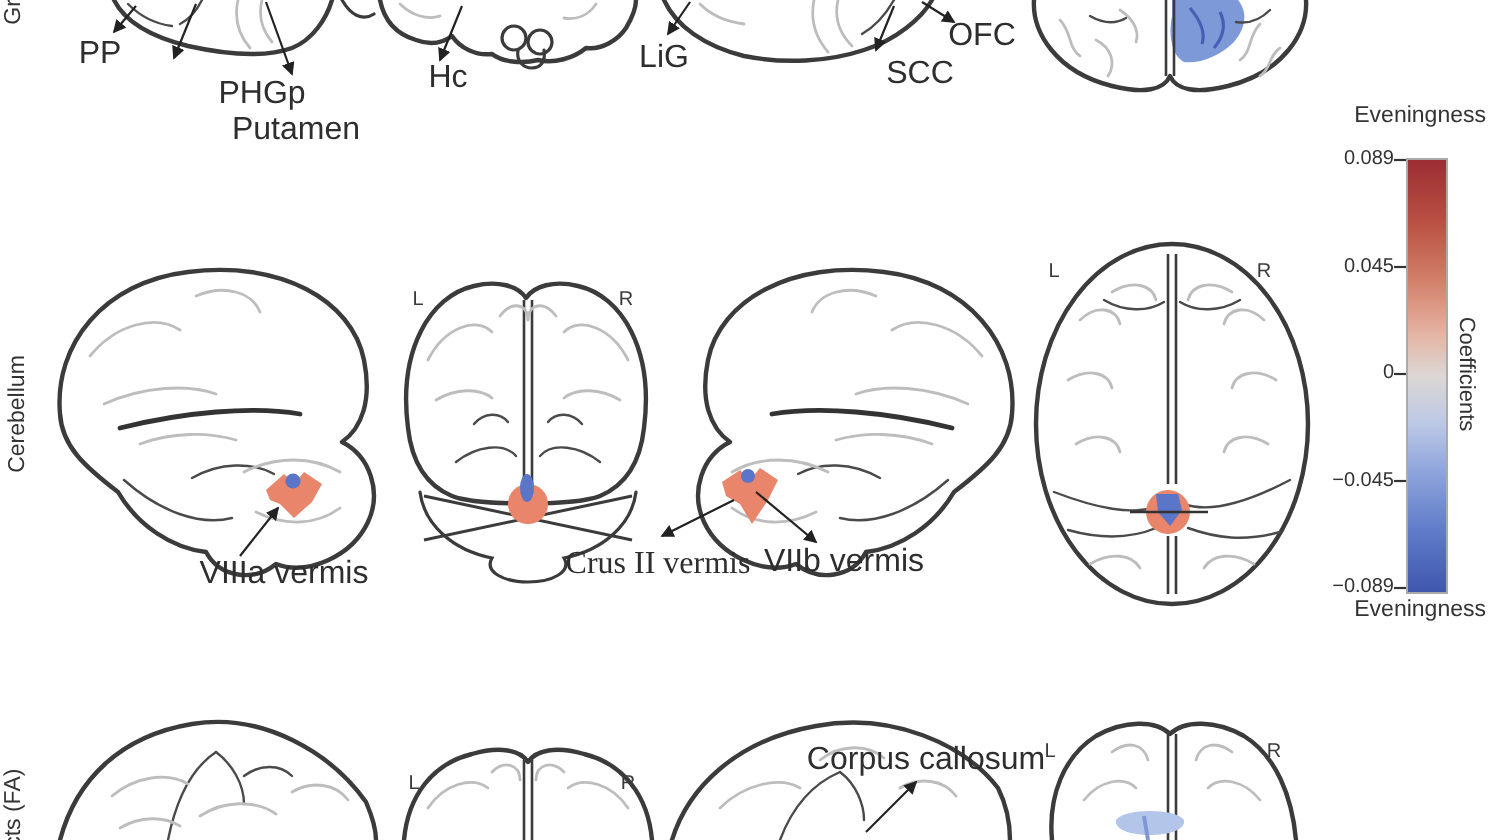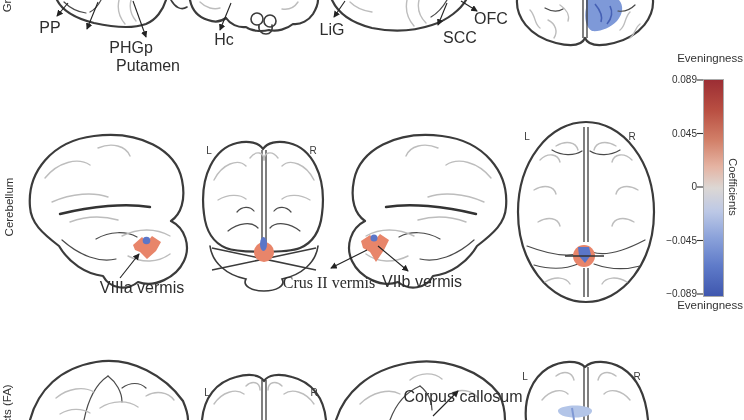--- a/index.html
+++ b/index.html
@@ -234,21 +234,21 @@
   <div class="lbl" style="left:50px;top:27px;">PP</div>
   <div class="lbl" style="left:100px;top:47px;margin-left:31px;">PHGp</div>
   <div class="lbl" style="left:148px;top:65px;">Putamen</div>
   <div class="lbl" style="left:224px;top:39px;">Hc</div>
   <div class="lbl" style="left:332px;top:29px;">LiG</div>
   <div class="lbl" style="left:460px;top:37px;">SCC</div>
   <div class="lbl" style="left:491px;top:18px;">OFC</div>
   <div class="lbl" style="left:142px;top:287px;">VIIIa vermis</div>
   <div class="lbl" style="left:329px;top:282px;font-family:Liberation Serif, serif;">Crus II vermis</div>
   <div class="lbl" style="left:422px;top:281px;">VIIb vermis</div>
-  <div class="lbl" style="left:463px;top:396px;">Corpus callosum</div>
+  <div class="lbl" style="left:463px;top:380px;">Corpus callosum</div>
 
   <div class="lr" style="left:209px;top:150px;">L</div>
   <div class="lr" style="left:313px;top:150px;">R</div>
   <div class="lr" style="left:527px;top:136px;">L</div>
   <div class="lr" style="left:632px;top:136px;">R</div>
   <div class="lr" style="left:207px;top:392px;">L</div>
   <div class="lr" style="left:314px;top:392px;">R</div>
   <div class="lr" style="left:525px;top:376px;">L</div>
   <div class="lr" style="left:637px;top:376px;">R</div>
 

